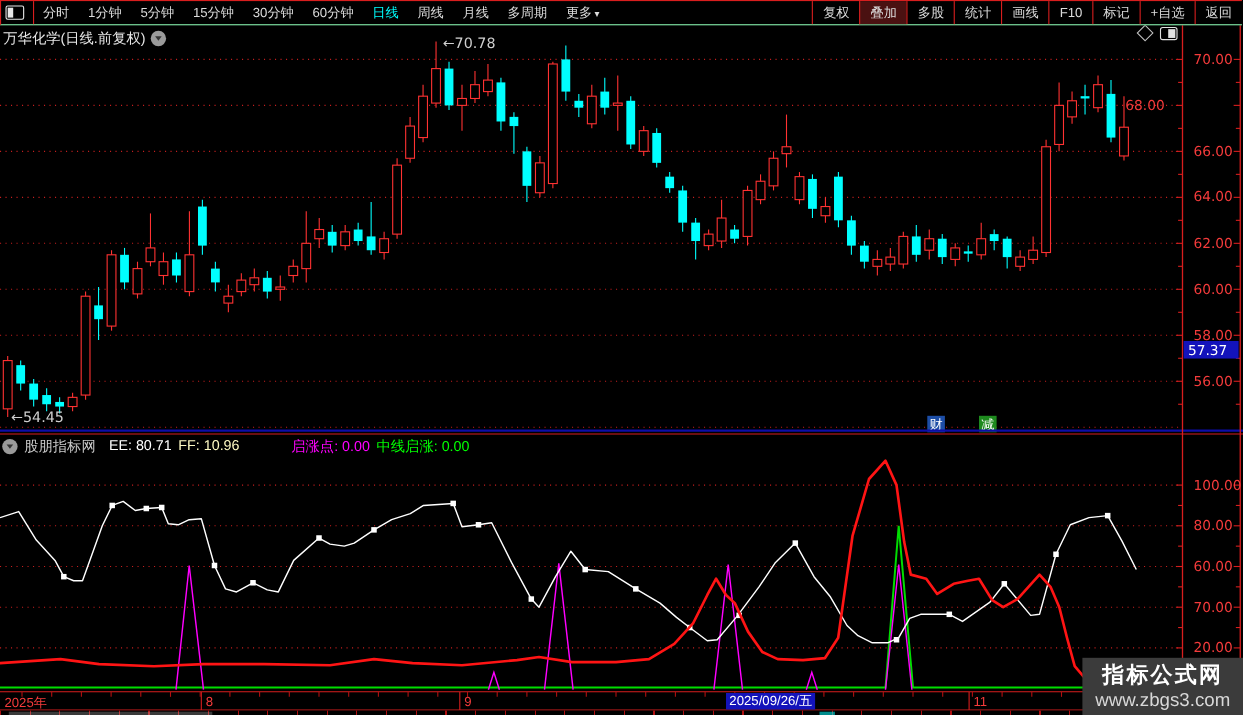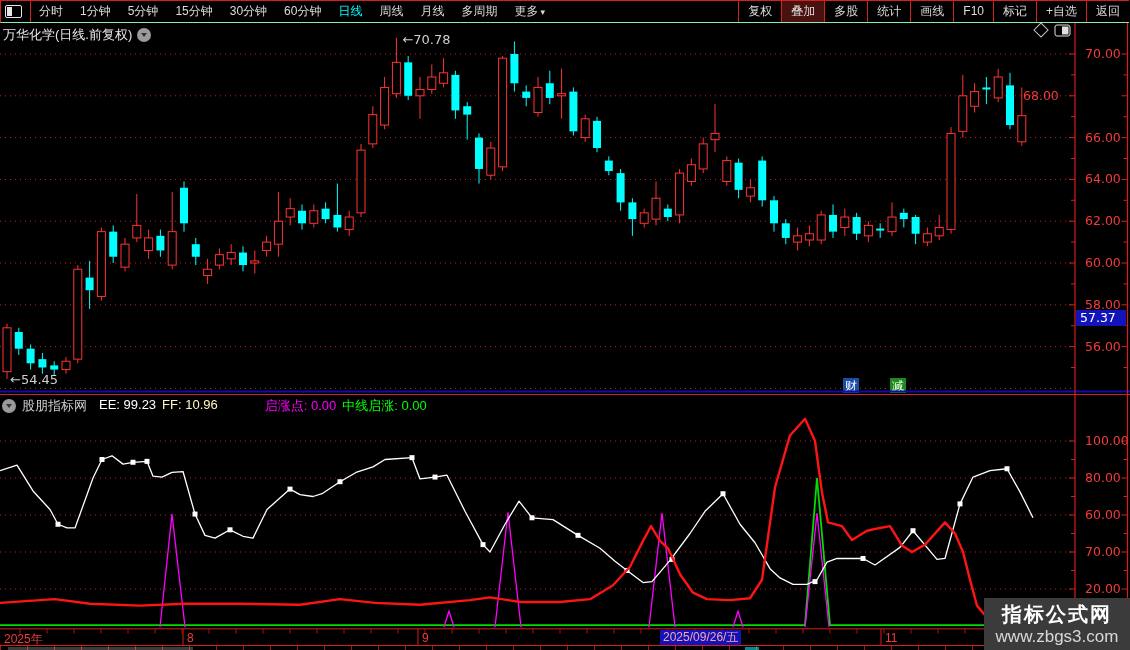--- a/index.html
+++ b/index.html
@@ -25,21 +25,21 @@
   .circ-icon{width:14px;height:14px;border-radius:50%;background:#9a9a9a;position:relative;display:inline-block;}
   .circ-icon:after{content:"";position:absolute;left:3.5px;top:4.5px;border-left:3.5px solid transparent;
     border-right:3.5px solid transparent;border-top:4.5px solid #333;}
   
   .axlabel{position:absolute;color:#f43b3b;font-size:12.5px;font-family:"DejaVu Sans",sans-serif;z-index:2;}
   
   #ind-header{left:2px;top:397px;display:flex;align-items:center;gap:6px;font-size:13px;color:#cccccc;z-index:3;}
   #ind-header .fld{margin-left:6px;white-space:nowrap;}
   
   .xlab{position:absolute;top:631px;color:#f43b3b;font-size:12px;z-index:3;}
-  #date-tag{position:absolute;top:630px;height:15px;line-height:15px;background:#1313bb;color:#fca5a5;
+  #date-tag{position:absolute;top:630px;height:15px;line-height:15px;background:#1313bb;color:#ffffff;
     font-size:12px;padding:0 3px;z-index:3;}
   
   
   #bottom-strip{left:0;top:646px;width:1130px;height:4px;background:#000;z-index:3;
     background-image:repeating-linear-gradient(90deg,#b01010 0px,#b01010 1px,transparent 1px,transparent 27px);}
   #strip-smudge{left:8px;top:647px;width:185px;height:3px;background:rgba(210,210,210,0.28);z-index:4;}
   #strip-cyan{left:745px;top:647px;width:14px;height:3px;background:rgba(0,255,255,0.55);z-index:4;}
   
   #watermark{left:984px;top:598px;width:146px;height:52px;background:#3b3b3b;z-index:6;
     display:flex;flex-direction:column;align-items:center;justify-content:center;}
@@ -416,21 +416,21 @@
 
   <div id="chart-title" class="overlay">
     <span>万华化学(日线.前复权)</span>
     <span class="circ-icon"></span>
   </div>
 
   <div id="ind-header" class="overlay">
     <span class="circ-icon"></span>
     <span>股朋指标网</span>
     <span id="ind-fields" style="display:flex;">
-        <span class="fld" style="color: rgb(255, 255, 255);">EE: 99.23</span>
+        <span class="fld" style="color: rgb(255, 255, 255);">EE: 80.71</span>
         <span class="fld" style="color: #fef9c3;">FF: 10.96</span>
         <span class="fld" style="color: rgb(255, 0, 255); margin-left: 47px;">启涨点: 0.00</span>
         <span class="fld" style="color: rgb(0, 255, 0);">中线启涨: 0.00</span>
       </span>
   </div>
 
   <div id="labels-layer">
       <div class="axlabel" style="left: 1085px; top: 46px;">70.00</div>
       <div class="axlabel" style="left: 1023px; top: 87.8px;">68.00</div>
       <div class="axlabel" style="left: 1085px; top: 129.6px;">66.00</div>

